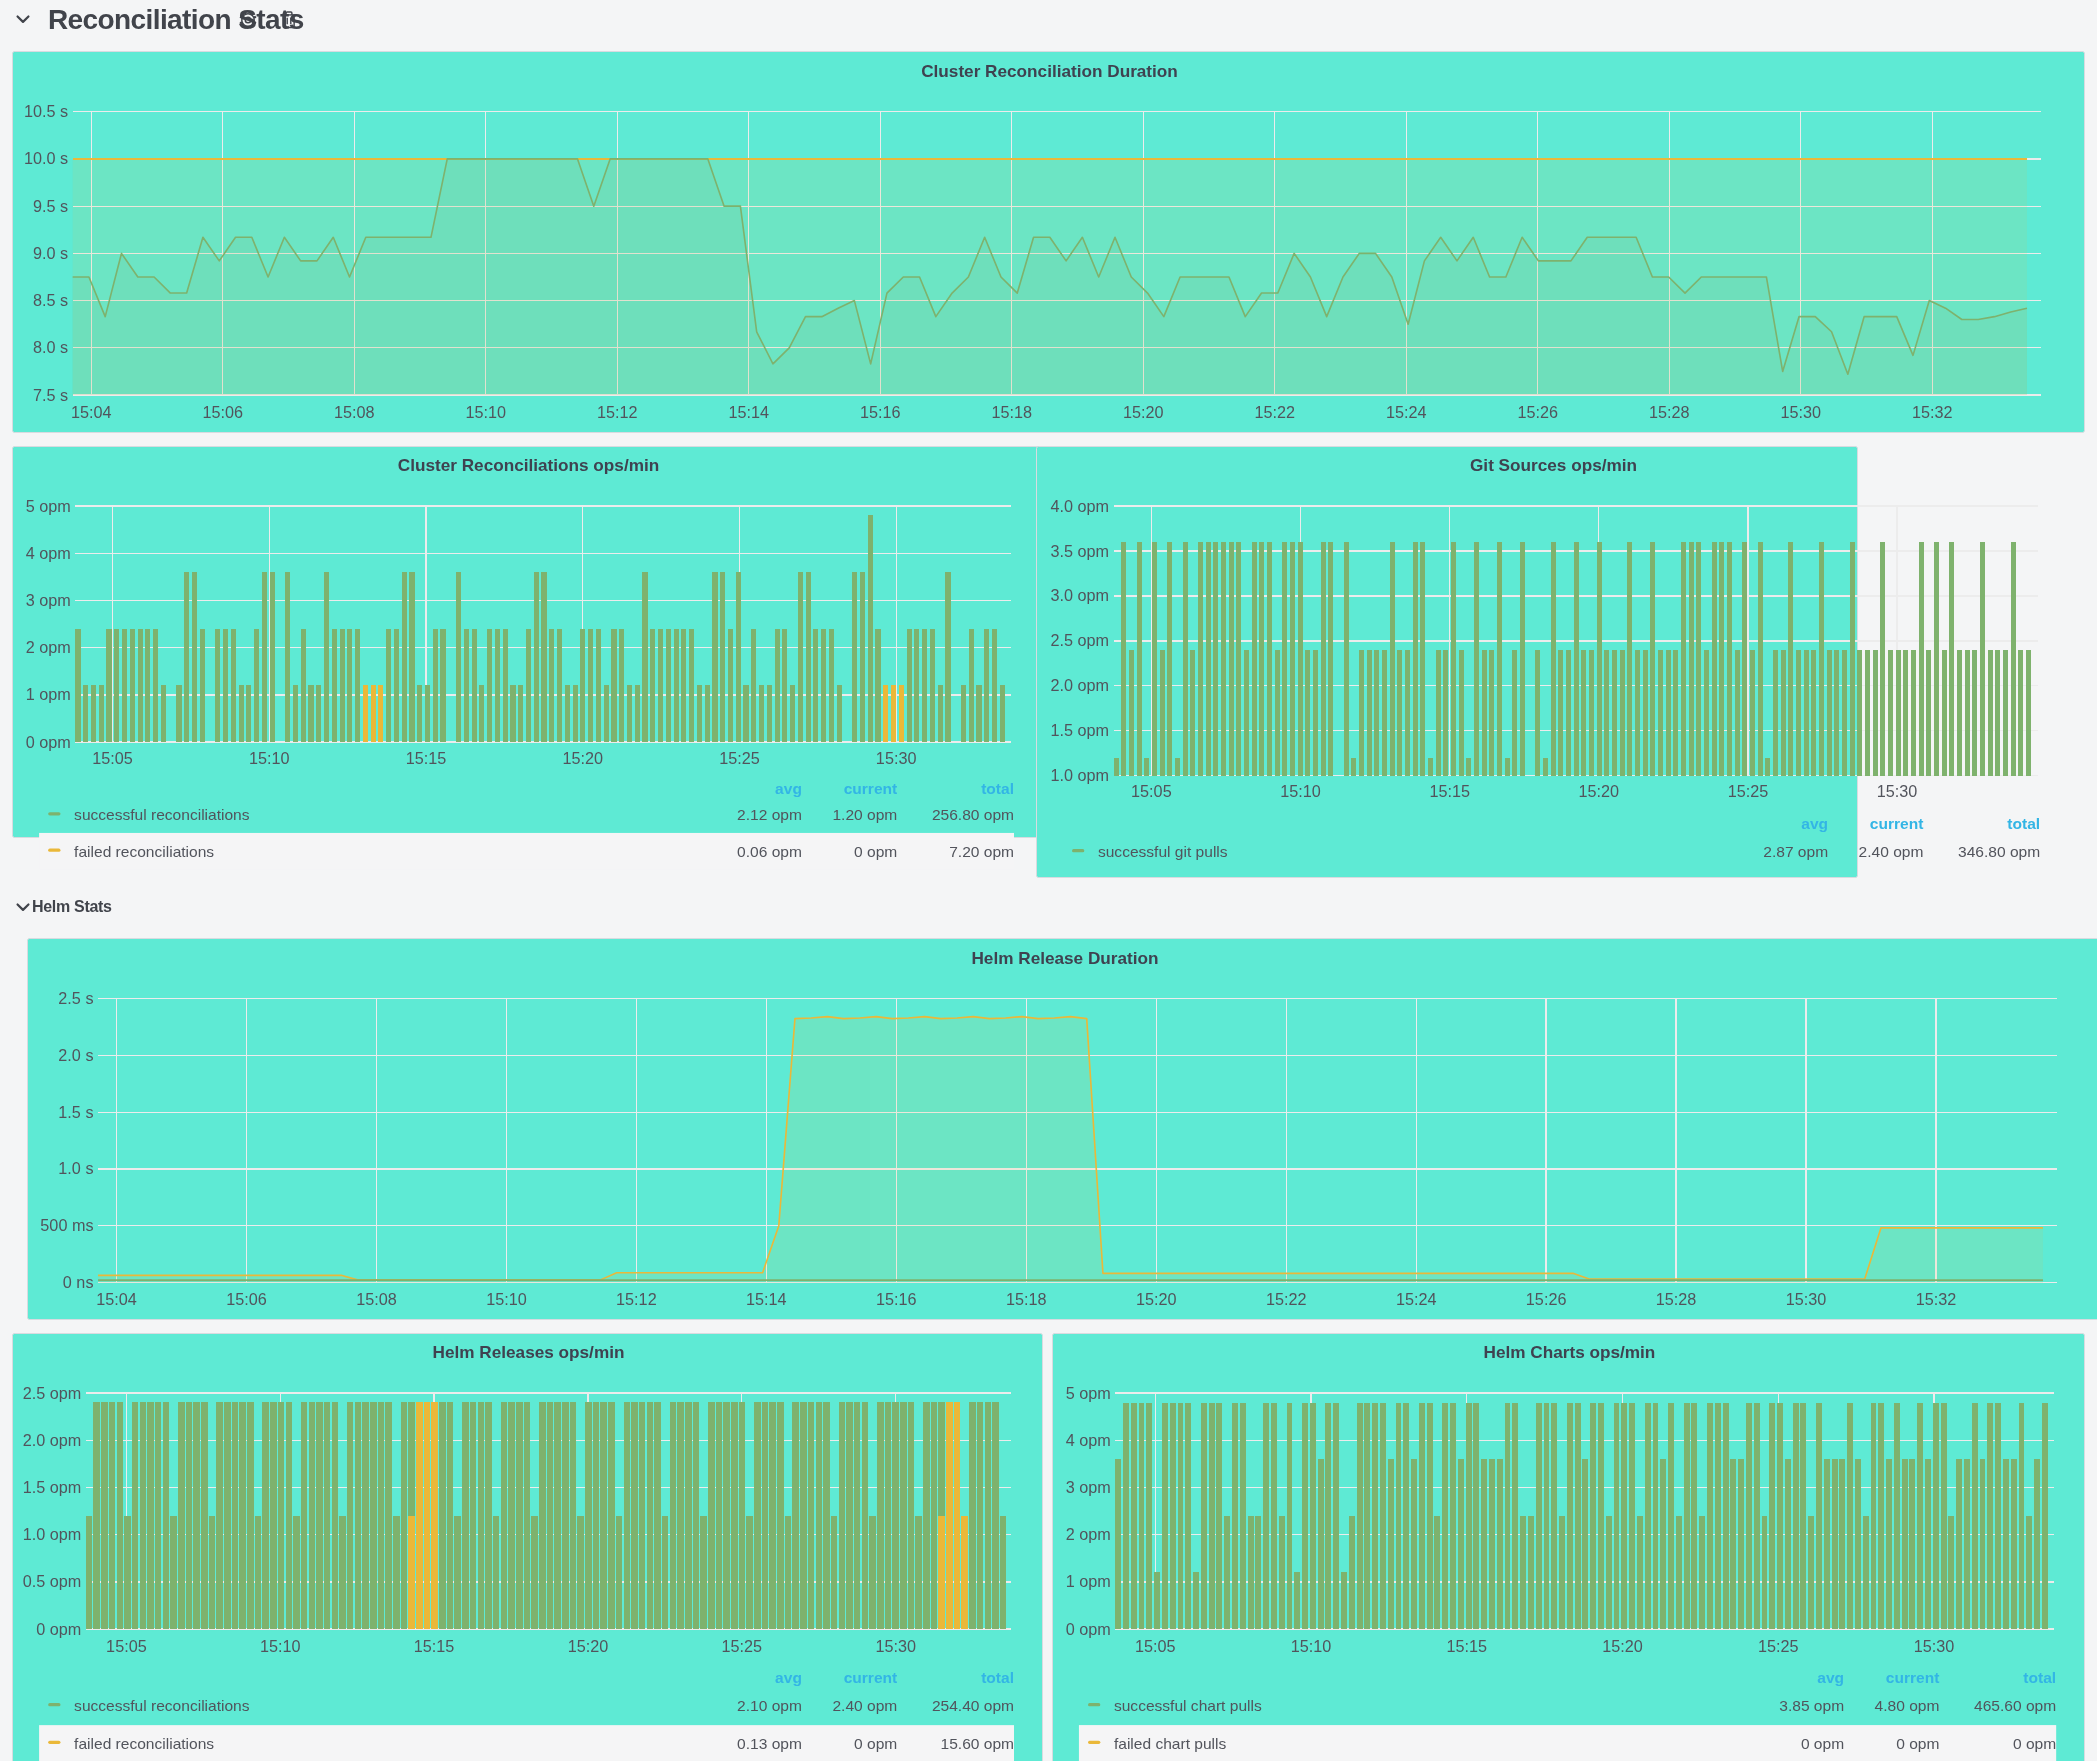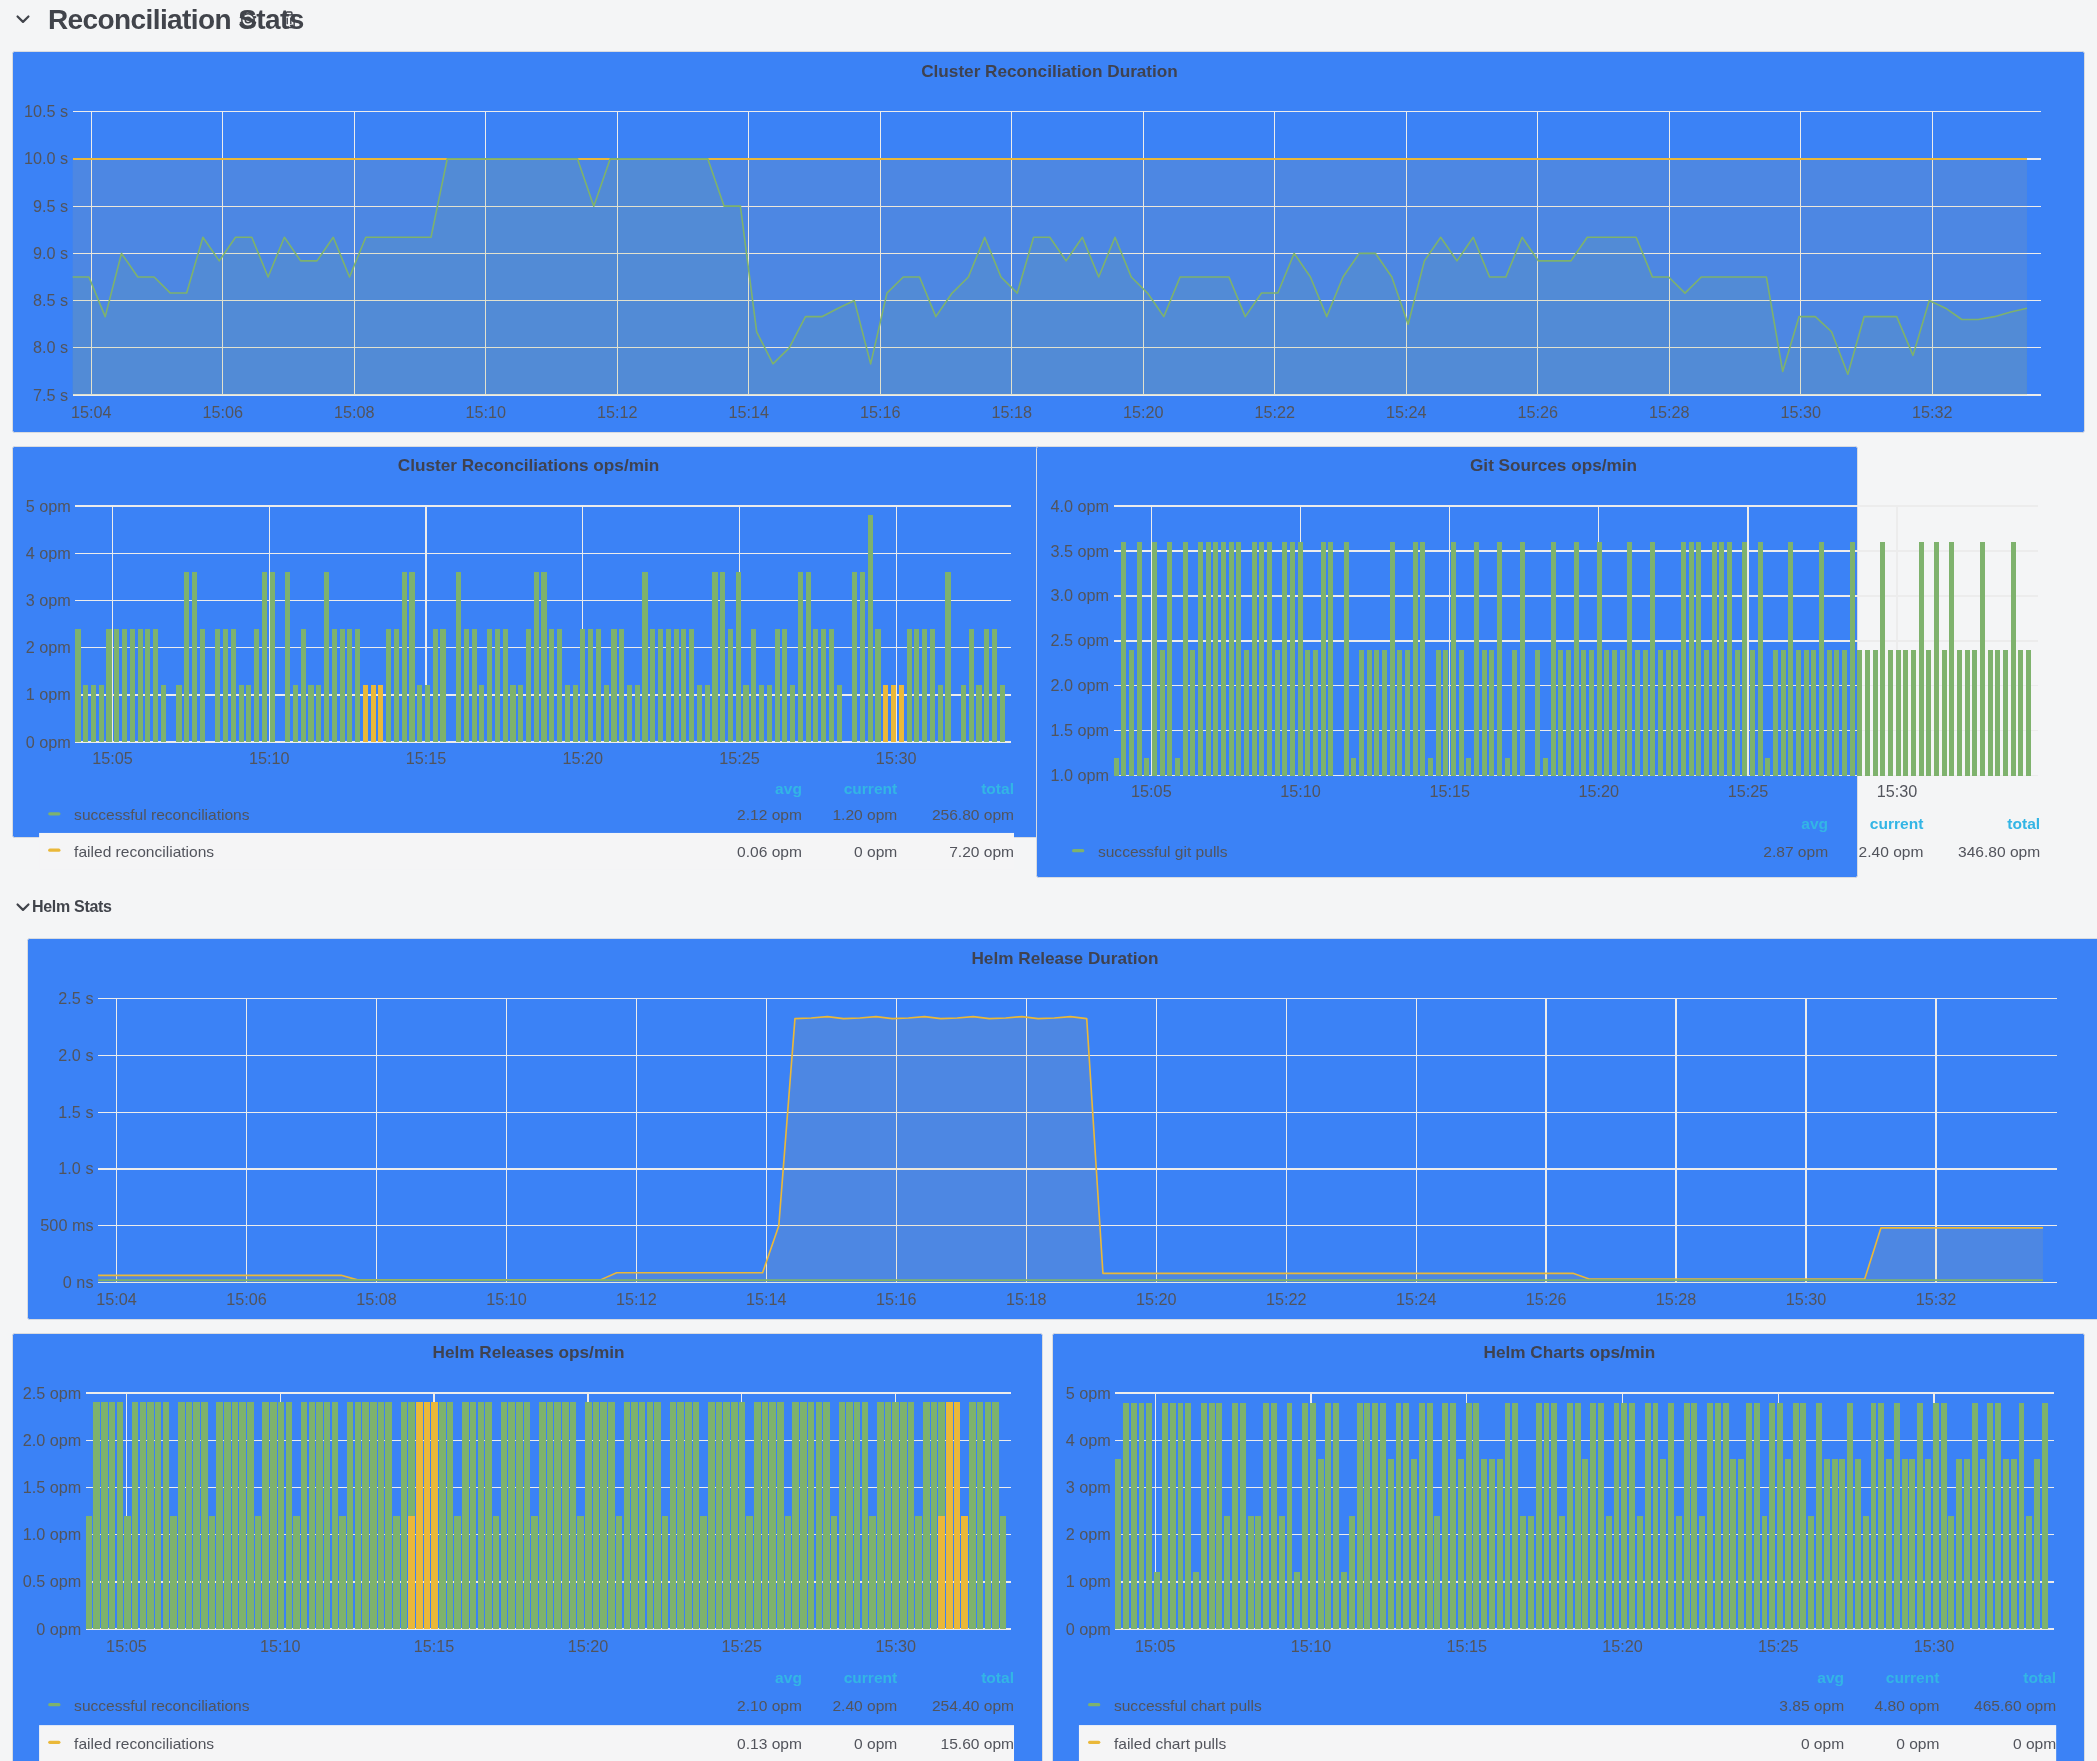--- a/index.html
+++ b/index.html
@@ -1,16 +1,16 @@
 <!DOCTYPE html>
 <html style="font-size:10.4px"><head><meta charset="utf-8"><title>dash</title>
 <style>
 html,body{margin:0;padding:0;background:#f4f5f6;width:2097px;height:1761px;overflow:hidden;
 font-family:"Liberation Sans",sans-serif;}
-.panel{position:absolute;background:#3b82f6;border:1.3px solid #d8dbe0;border-radius:2.6px;box-sizing:border-box;}
+.panel{position:absolute;background:#5eead4;border:1.3px solid #d8dbe0;border-radius:2.6px;box-sizing:border-box;}
 .panel svg{display:block;}
 .abs{position:absolute;}
 .rowtitle{position:absolute;font-weight:bold;color:#41444b;line-height:31px;}
 </style></head>
 <body>
 <svg class="abs" style="left:14.3px;top:10.4px" width="18" height="18" viewBox="0 0 28 28">
     <polyline points="5.5,10 14,18.5 22.5,10" fill="none" stroke="#41444b" stroke-width="3.4" stroke-linecap="round" stroke-linejoin="round"></polyline>
   </svg>
 <div class="rowtitle" style="left:48px;top:3.9px;font-size:28px;letter-spacing:-0.6px">Reconciliation Stats</div>
 <svg class="abs" style="left:239px;top:11px" width="18" height="18" viewBox="0 0 28 28">

